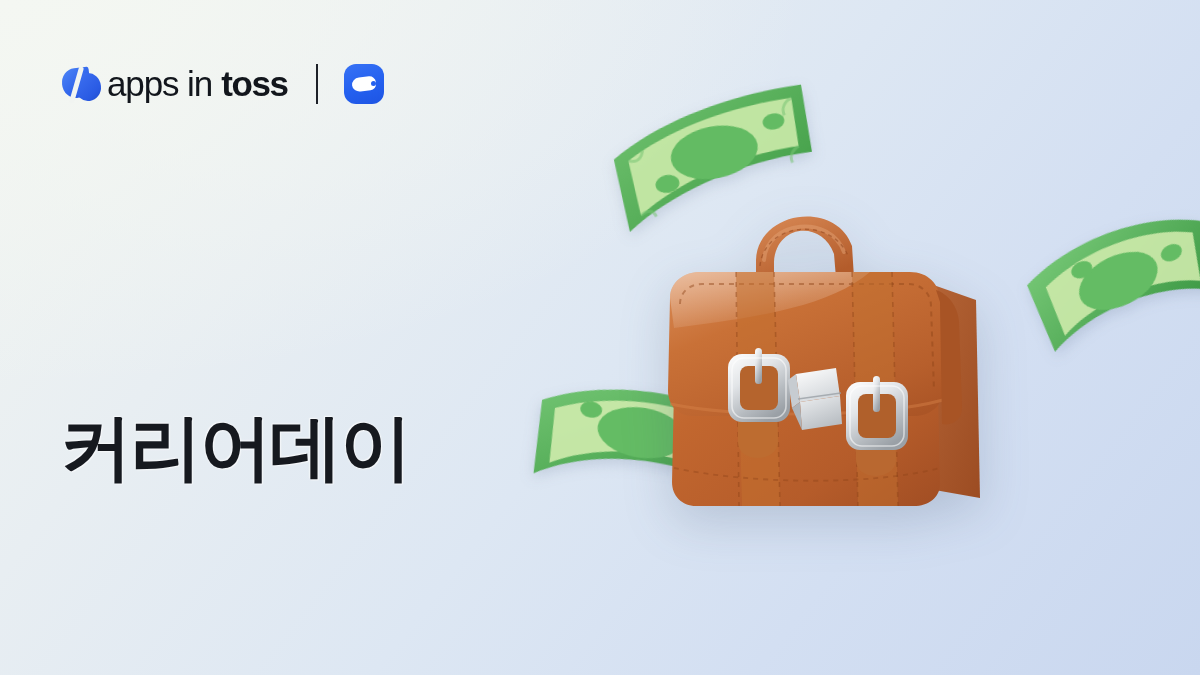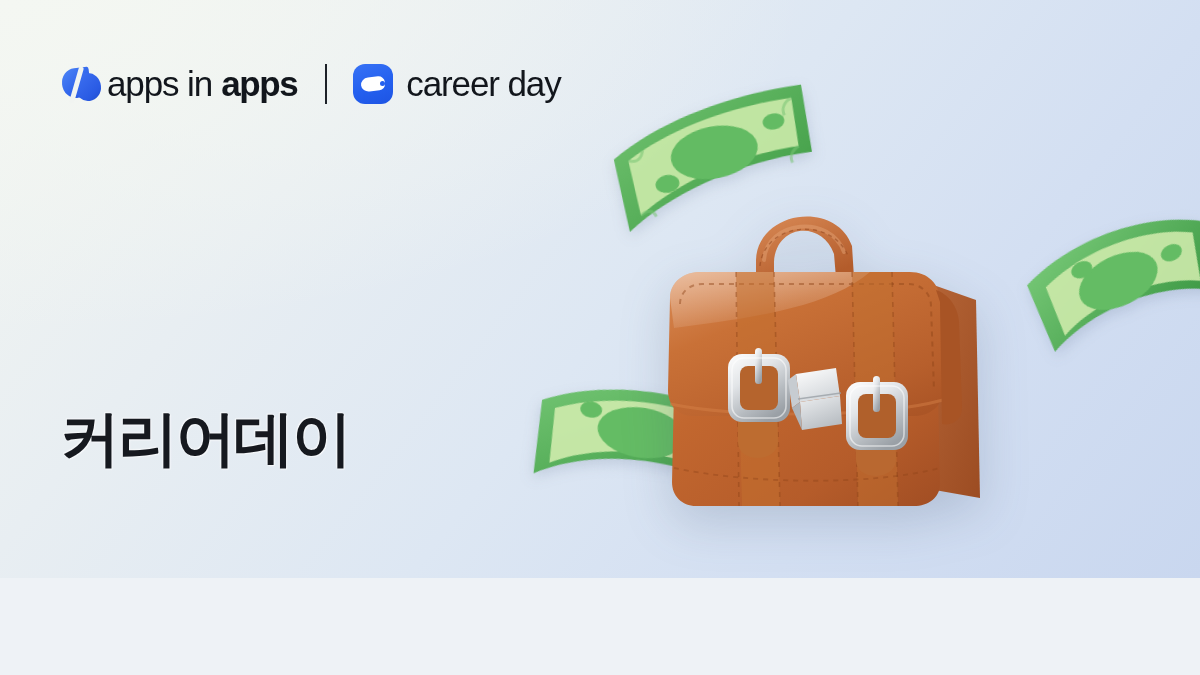--- a/index.html
+++ b/index.html
@@ -4,21 +4,21 @@
 <style>
   * { margin:0; padding:0; box-sizing:border-box; }
   html, body { width:1200px; height:675px; overflow:hidden; }
   body {
     font-family:"Liberation Sans", sans-serif;
     background:#eef2f6;
   }
 
   .banner {
     position:relative;
-    width:1200px; height:578px;
+    width:1200px; height:675px;
     overflow:hidden;
     background:
       radial-gradient(140% 120% at 0% 0%, #f4f7f2 0%, rgba(244,247,242,0) 48%),
       linear-gradient(128deg, #f2f5f1 0%, #e8eef2 26%, #dde7f3 52%, #d3dff2 74%, #c9d7ef 100%);
   }
 
   
   .logo-bar {
     position:absolute;
     left:62px; top:58px;
@@ -100,21 +100,21 @@
     font-size:35px; font-weight:400;
     letter-spacing:-1.1px;
     color:#12161c;
     white-space:nowrap;
   }
 
   
   .headline {
     position:absolute;
     left:60px; top:398px;
-    font-size:60px;
+    font-size:72px;
     font-weight:700;
     line-height:1.38;
     letter-spacing:-2px;
     color:#16191f;
     text-shadow:
       0 0 2px #eef2f6, 0 0 3px #eef2f6,
       1px 1px 1px rgba(255,255,255,.85),
       -1px -1px 1px rgba(255,255,255,.85);
     white-space:nowrap;
   }
@@ -141,31 +141,30 @@
   <div class="logo-bar">
 
     <div class="brand">
       <span class="toss-mark">
         <span class="lobe-a"></span>
         <span class="lobe-b"></span>
         <span class="slice"></span>
       </span>
       <span class="brand-text">
         <span class="light">apps in</span>
-          <span class="heavy">apps</span>
+          <span class="heavy">toss</span>
       </span>
     </div>
 
     <span class="divider"></span>
 
     <span class="cd-mark">
       <span class="pad"></span>
       <span class="dot"></span>
     </span>
-    <span class="cd-text">career day</span>
   </div>
 
   <div class="headline">
     <span class="l1">커리어데이</span>
   </div>
 
   <div class="art">
 
     <div class="bill bill-1">
       <svg width="210" height="130" viewBox="0 0 210 130">

